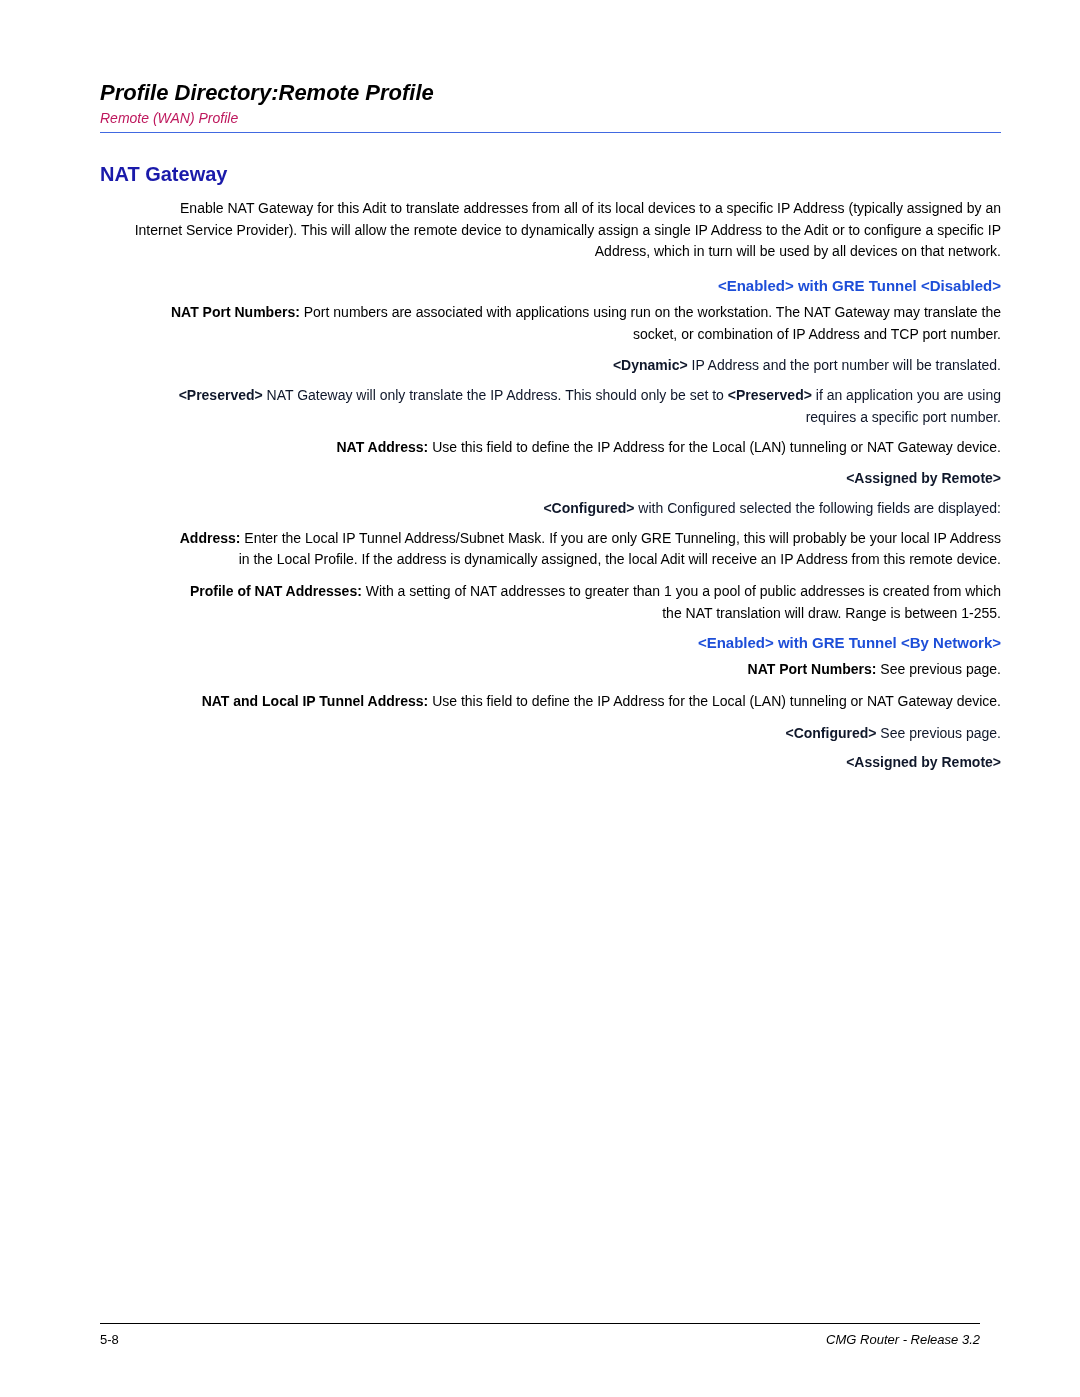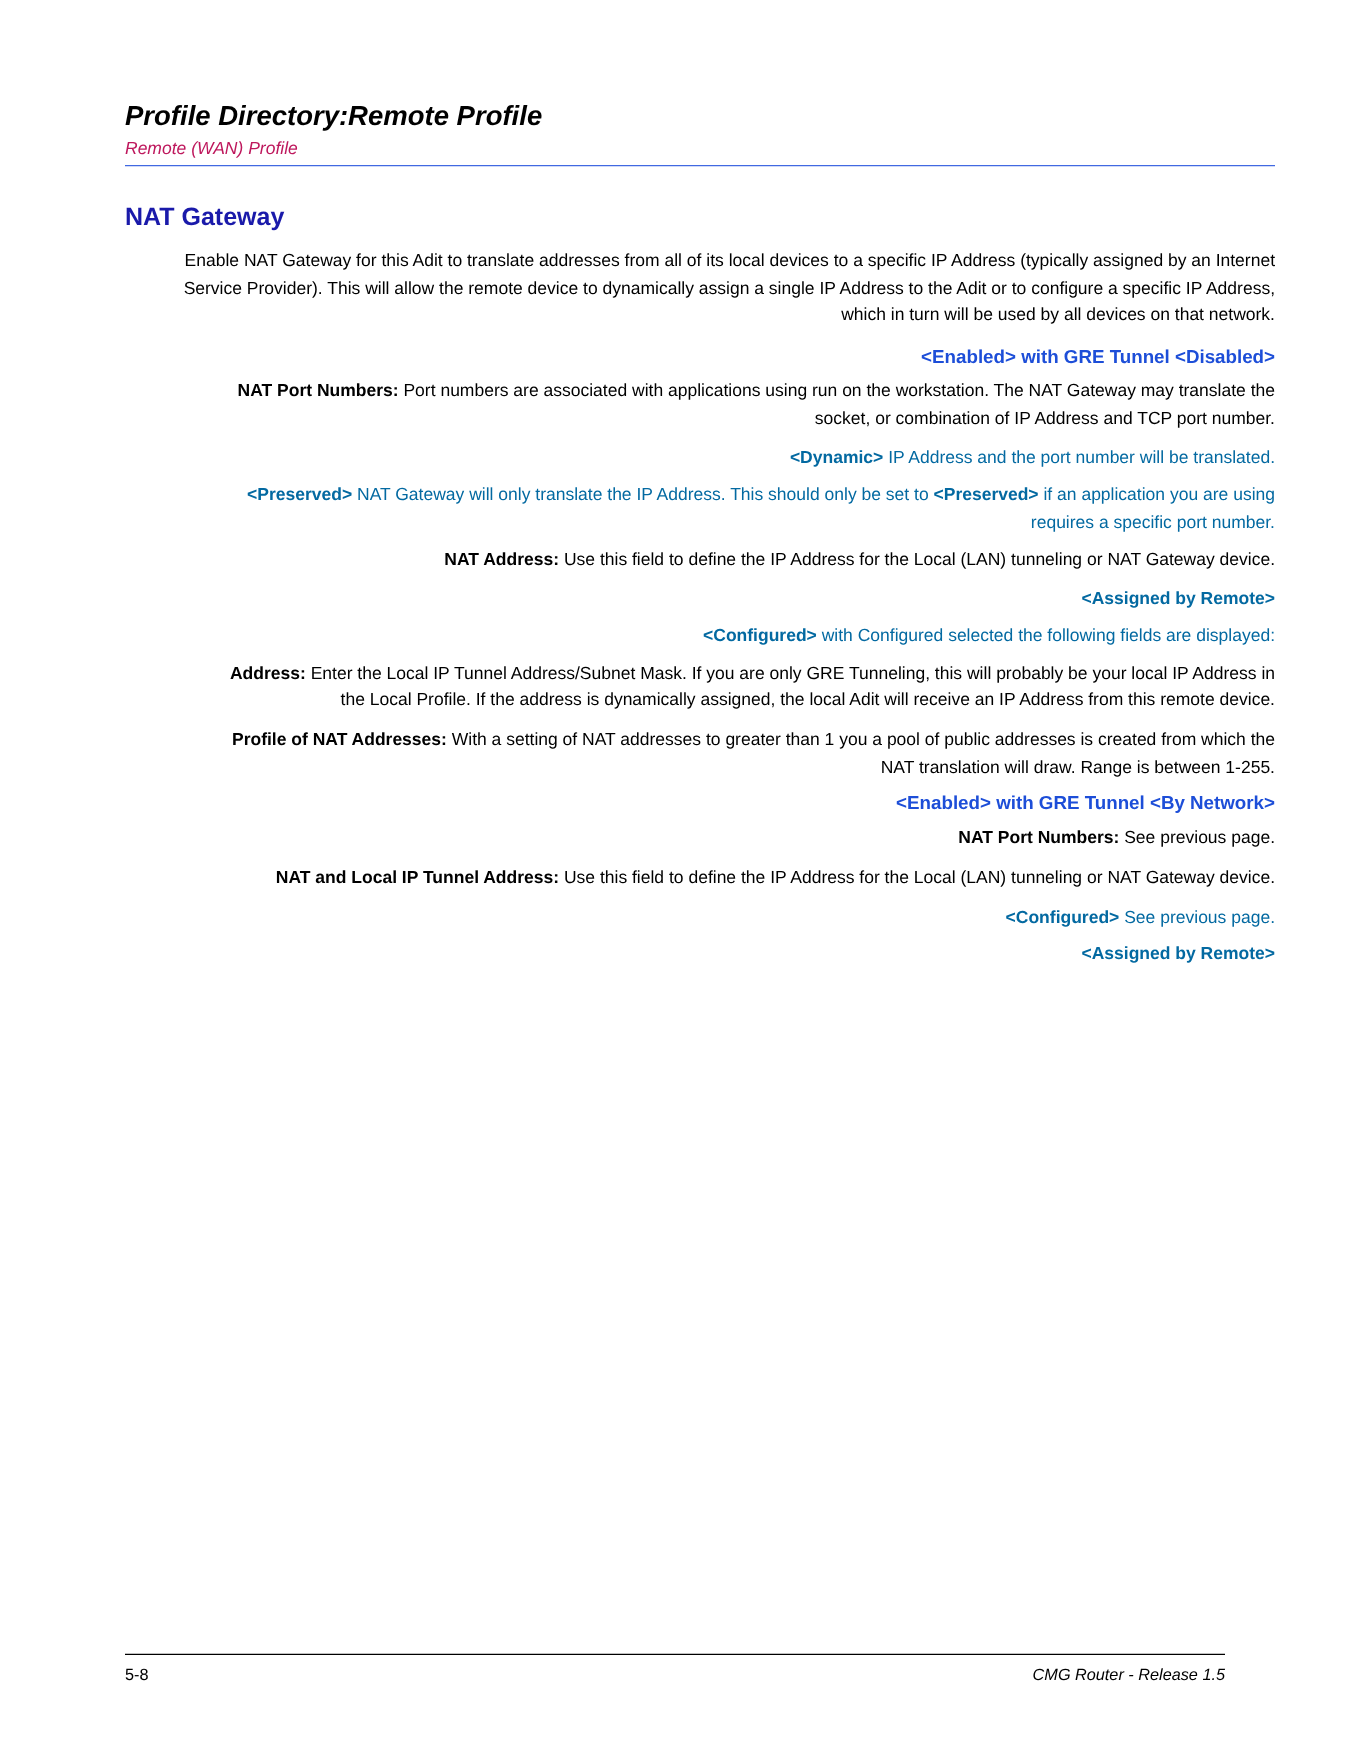--- a/index.html
+++ b/index.html
@@ -15,21 +15,21 @@
       color: #000000;
       width: 1080px;
       min-height: 1397px;
       position: relative;
     }
 
     .page-container {
       width: 1080px;
       min-height: 1397px;
       background: #ffffff;
-      padding: 80px 60px 80px 100px;
+      padding: 80px 79px 80px 100px;
       position: relative;
     }
 
     .header-section {
       margin-bottom: 30px;
     }
 
     .header-title {
       font-family: Arial, sans-serif;
       font-size: 22px;
@@ -93,21 +93,21 @@
       line-height: 1.55;
       color: #000000;
       margin-bottom: 10px;
       margin-left: 40px;
     }
 
     .body-text-indented-more {
       font-family: Arial, sans-serif;
       font-size: 14px;
       line-height: 1.55;
-      color: #0369a1;
+      color: #0f172a;
       margin-bottom: 8px;
       margin-left: 40px;
     }
 
     .footer {
       position: absolute;
       bottom: 50px;
       left: 100px;
       right: 100px;
       display: flex;
@@ -202,16 +202,16 @@
 
       <div class="body-text-indented-more">
         <span class="bold-term">&lt;Assigned by Remote&gt;</span>
       </div>
 
     </div>
   </div>
 
   <div class="footer">
     <span class="footer-left">5-8</span>
-    <span class="footer-right">CMG Router - Release 1.5</span>
+    <span class="footer-right">CMG Router - Release 3.2</span>
   </div>
 
 </div>
 
 </body></html>

